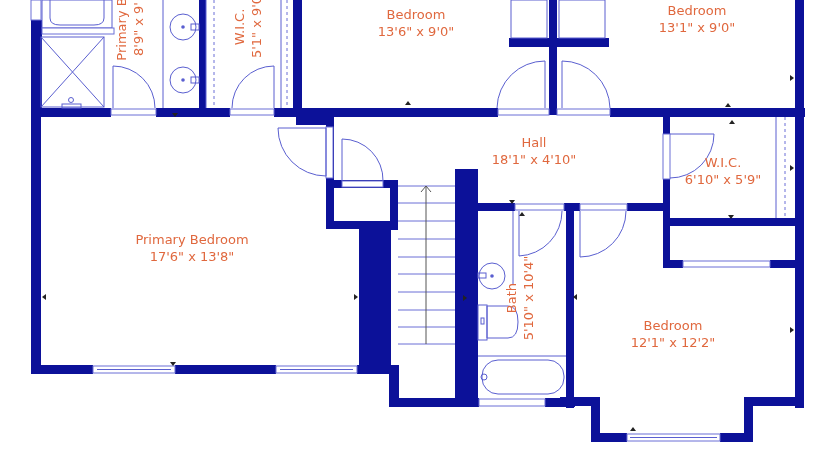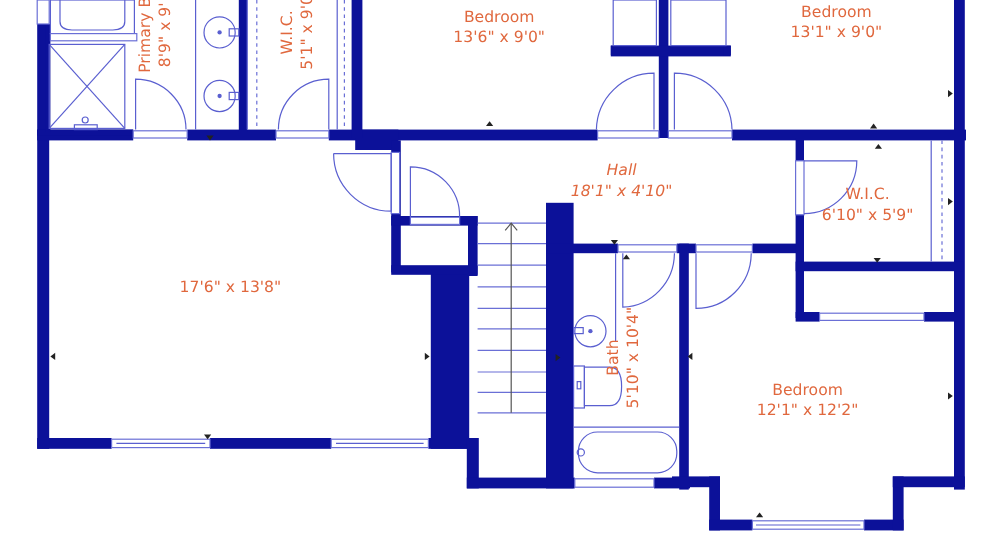--- a/index.html
+++ b/index.html
@@ -227,31 +227,32 @@
 <div class="label" style="left:356px; top:6px; width:120px;">
   <span class="nm">Bedroom</span>
   <span class="dim">13'6" x 9'0"</span>
 </div>
 
 <div class="label" style="left:637px; top:2px; width:120px;">
   <span class="nm">Bedroom</span>
   <span class="dim">13'1" x 9'0"</span>
 </div>
 
-<div class="label" style="left:458px; top:134px; width:120px;font-style:italic;">
+<div class="label" style="left:474px; top:134px; width:120px;">
   <span class="nm">Hall</span>
   <span class="dim">18'1" x 4'10"</span>
 </div>
 
 <div class="label" style="left:663px; top:154px; width:120px;">
   <span class="nm">W.I.C.</span>
   <span class="dim">6'10" x 5'9"</span>
 </div>
 
 <div class="label" style="left:112px; top:231px; width:160px;">
+  <span class="nm">Primary Bedroom</span>
   <span class="dim">17'6" x 13'8"</span>
 </div>
 
 <div class="label vert" style="left:470px; top:281px; width:100px;">
   <span class="nm">Bath</span>
   <span class="dim">5'10" x 10'4"</span>
 </div>
 
 <div class="label" style="left:613px; top:317px; width:120px;">
   <span class="nm">Bedroom</span>

